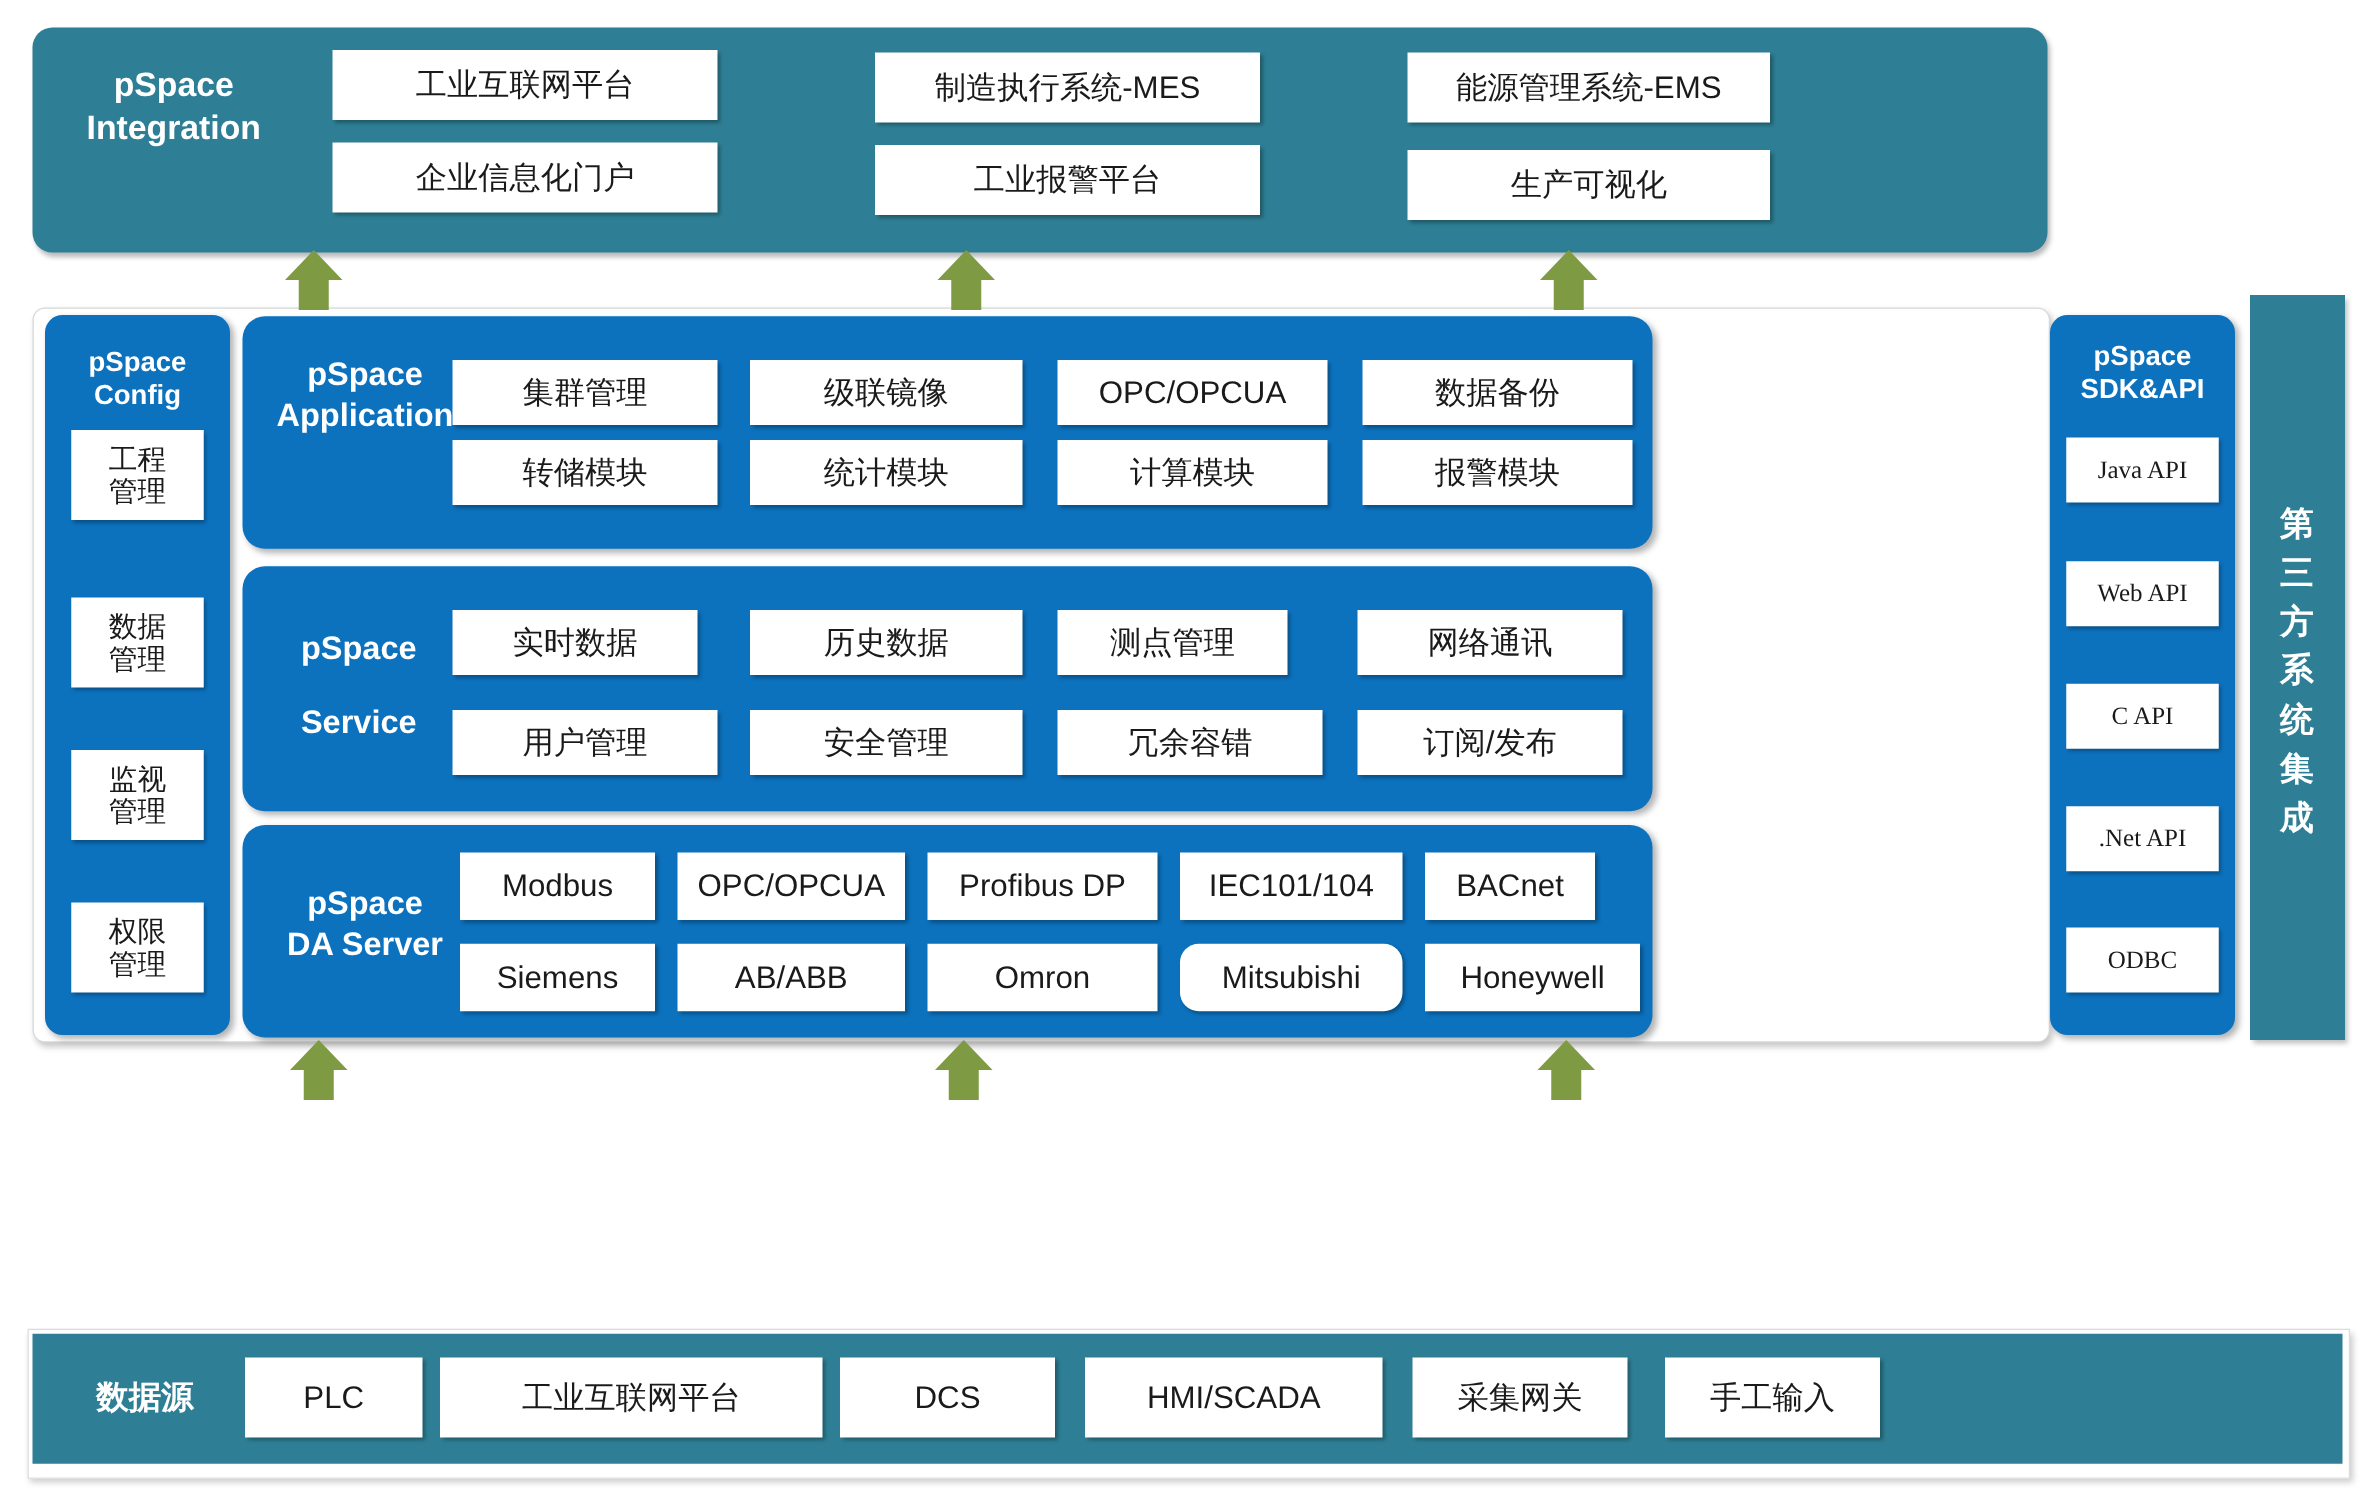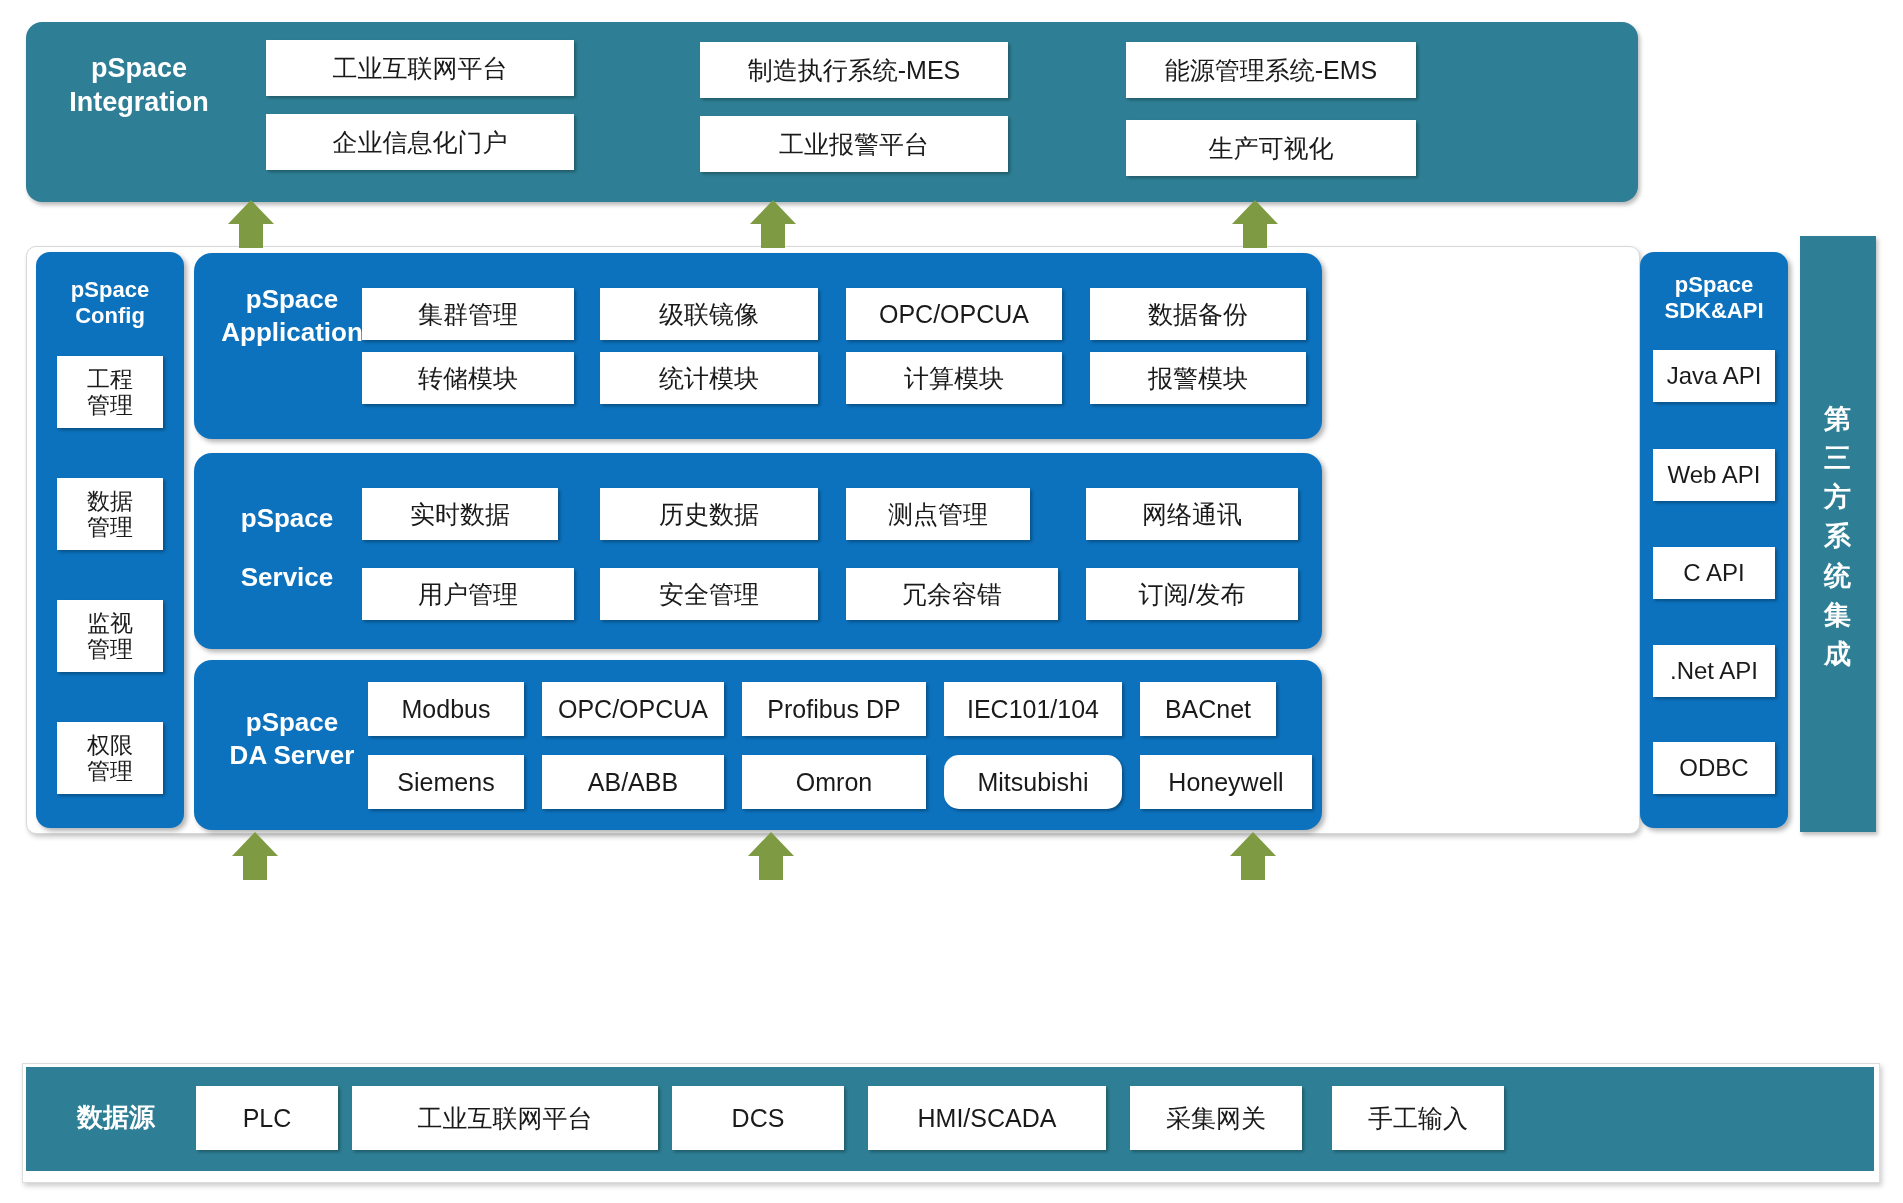--- a/index.html
+++ b/index.html
@@ -133,21 +133,22 @@
     color: #ffffff;
     font-weight: bold;
     font-size: 22px;
     line-height: 1.2;
     text-align: center;
   }
   .sdk-chip {
     position: absolute;
     left: 1653px;
     width: 122px; height: 52px;
-    font-size: 24px;
+    font-size: 20px;
+    font-family: Liberation Serif, serif;
   }
 
   
   #thirdparty-bar {
     position: absolute;
     left: 1800px; top: 236px;
     width: 76px; height: 596px;
     background: #2E7F95;
     box-shadow: 2px 3px 4px rgba(0,0,0,0.25);
   }
@@ -236,21 +237,21 @@
     </div>
 
   <div id="middle-outer"></div>
 
   <div id="config-panel"></div>
   <div id="config-title">
     <div>pSpace</div>
     <div>Config</div>
   </div>
   <div id="config-items">
-      <div class="chip config-chip" style="top: 356px;">
+      <div class="chip config-chip" style="top: 344px;">
         <div>工程</div>
         <div>管理</div>
       </div>
       <div class="chip config-chip" style="top: 478px;">
         <div>数据</div>
         <div>管理</div>
       </div>
       <div class="chip config-chip" style="top: 600px;">
         <div>监视</div>
         <div>管理</div>

